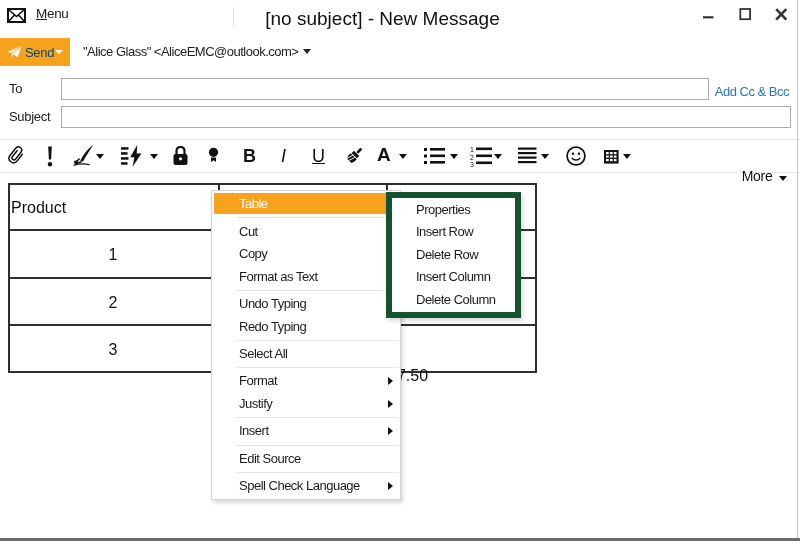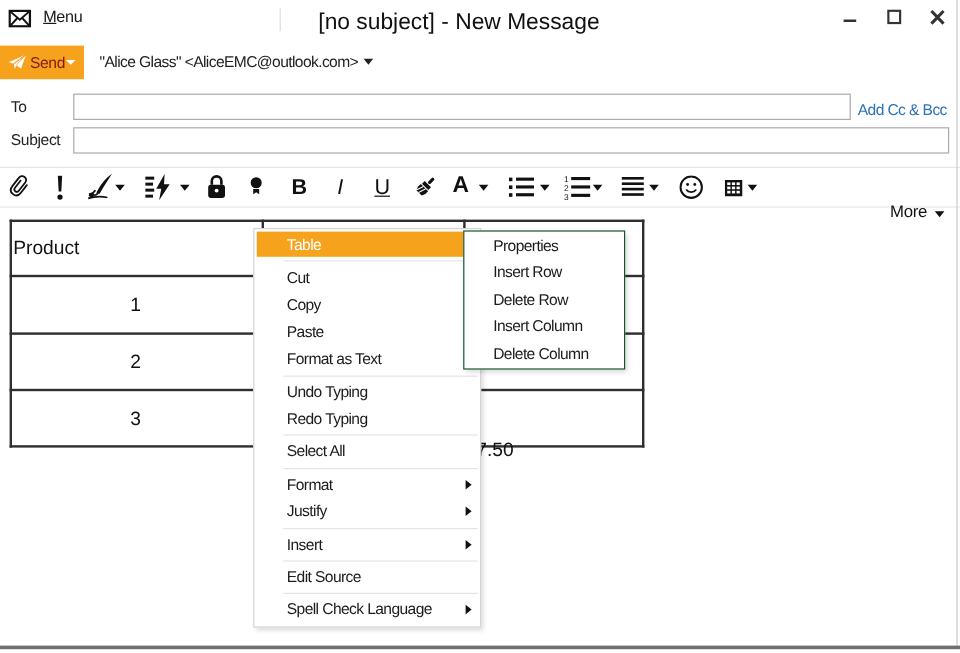--- a/index.html
+++ b/index.html
@@ -7,21 +7,21 @@
 #win { position:relative; width:800px; height:544px; background:#fff; }
 .abs { position:absolute; }
 #envico { position:absolute; left:8px; top:8px; }
 #menulbl { position:absolute; left:36px; top:6px; font-size:13.5px; letter-spacing:-0.3px; }
 #menulbl u { text-decoration:underline; }
 #title { position:absolute; left:0; top:8px; width:765px; text-align:center; font-size:19px; color:#111; }
 .winbtn { position:absolute; top:0px; width:30px; height:30px; }
 
 
 #sendbtn { position:absolute; left:0; top:38px; width:70px; height:28px; background:#f6a21c; color:#fff; }
-#sendlbl { position:absolute; left:25px; top:7px; font-size:13px; letter-spacing:-0.3px; color:#7f1d1d; }
+#sendlbl { position:absolute; left:25px; top:7px; font-size:13px; letter-spacing:-0.3px; color:#0c4a6e; }
 #sendcaret { position:absolute; left:55px; top:12px; width:0; height:0; border-left:4px solid transparent; border-right:4px solid transparent; border-top:4.5px solid #fff; }
 #from { position:absolute; left:83px; top:44px; font-size:13px; letter-spacing:-0.5px; color:#222; white-space:nowrap; }
 #fromcaret { position:absolute; left:303px; top:49px; width:0; height:0; border-left:4px solid transparent; border-right:4px solid transparent; border-top:5px solid #222; }
 
 
 .fieldlbl { position:absolute; font-size:13px; letter-spacing:-0.3px; color:#222; }
 .fieldbox { position:absolute; background:#fff; border:1px solid #ababab; }
 #addcc { position:absolute; right:11px; top:84px; font-size:13px; letter-spacing:-0.5px; color:#2b74b8; white-space:nowrap; }
 
 
@@ -35,21 +35,21 @@
 .tcell { position:absolute; font-size:16px; color:#111; }
 
 
 #menu { position:absolute; left:211px; top:190px; width:190px; background:#fff; border:1px solid #d4d4d4; box-shadow:2px 3px 4px rgba(0,0,0,0.15); padding:2px; }
 .mi { position:relative; height:22.4px; line-height:22.4px; font-size:13px; letter-spacing:-0.5px; color:#1c1c1c; padding-left:25px; white-space:nowrap; }
 .mi .arr { position:absolute; right:5px; top:7px; width:0; height:0; border-top:4.5px solid transparent; border-bottom:4.5px solid transparent; border-left:5px solid #111; }
 .mi.hot { background:#f6a21c; color:#fff; height:21px; line-height:21px; }
 .msep1 { height:1px; background:#e4e4e4; margin:3px 0 3px 22px; }
 .mi.hot .arr { border-left-color:#fff; }
 .msep { height:1px; background:#e4e4e4; margin:2px 0 2px 22px; }
-#submenu { position:absolute; left:386px; top:192px; width:135px; background:#fff; border:1px solid #14532d; box-shadow:2px 3px 4px rgba(0,0,0,0.15); padding:1px 2px; }
+#submenu { position:absolute; left:386px; top:192px; width:135px; background:#fff; border:6px solid #14532d; box-shadow:2px 3px 4px rgba(0,0,0,0.15); padding:1px 2px; }
 .si { height:22.4px; line-height:22.4px; font-size:13px; letter-spacing:-0.5px; color:#1c1c1c; padding-left:22px; white-space:nowrap; }
 
 
 #rightline { position:absolute; left:797px; top:0; width:1px; height:538px; background:#c9c9c9; }
 #bottomline { position:absolute; left:0; top:538px; width:800px; height:3px; background:#6f6f6f; }
 </style>
 </head>
 <body>
 <div id="win">
 
@@ -214,21 +214,20 @@
     <div class="tcell" style="left:8px; top:294px; width:210px; text-align:center;">2</div>
     <div class="tcell" style="left:8px; top:341px; width:210px; text-align:center;">3</div>
     <div class="tcell" style="left:388px; top:340px; width:147px; text-align:left;margin-top:27px;">17.50</div>
   </div>
 
   <div id="menu">
     <div class="mi hot">Table<span class="arr"></span></div>
     <div class="msep1"></div>
     <div class="mi">Cut</div>
     <div class="mi">Copy</div>
-    <div class="mi">Paste</div>
     <div class="mi">Format as Text</div>
     <div class="msep"></div>
     <div class="mi">Undo Typing</div>
     <div class="mi">Redo Typing</div>
     <div class="msep"></div>
     <div class="mi">Select All</div>
     <div class="msep"></div>
     <div class="mi">Format<span class="arr"></span></div>
     <div class="mi">Justify<span class="arr"></span></div>
     <div class="msep"></div>

